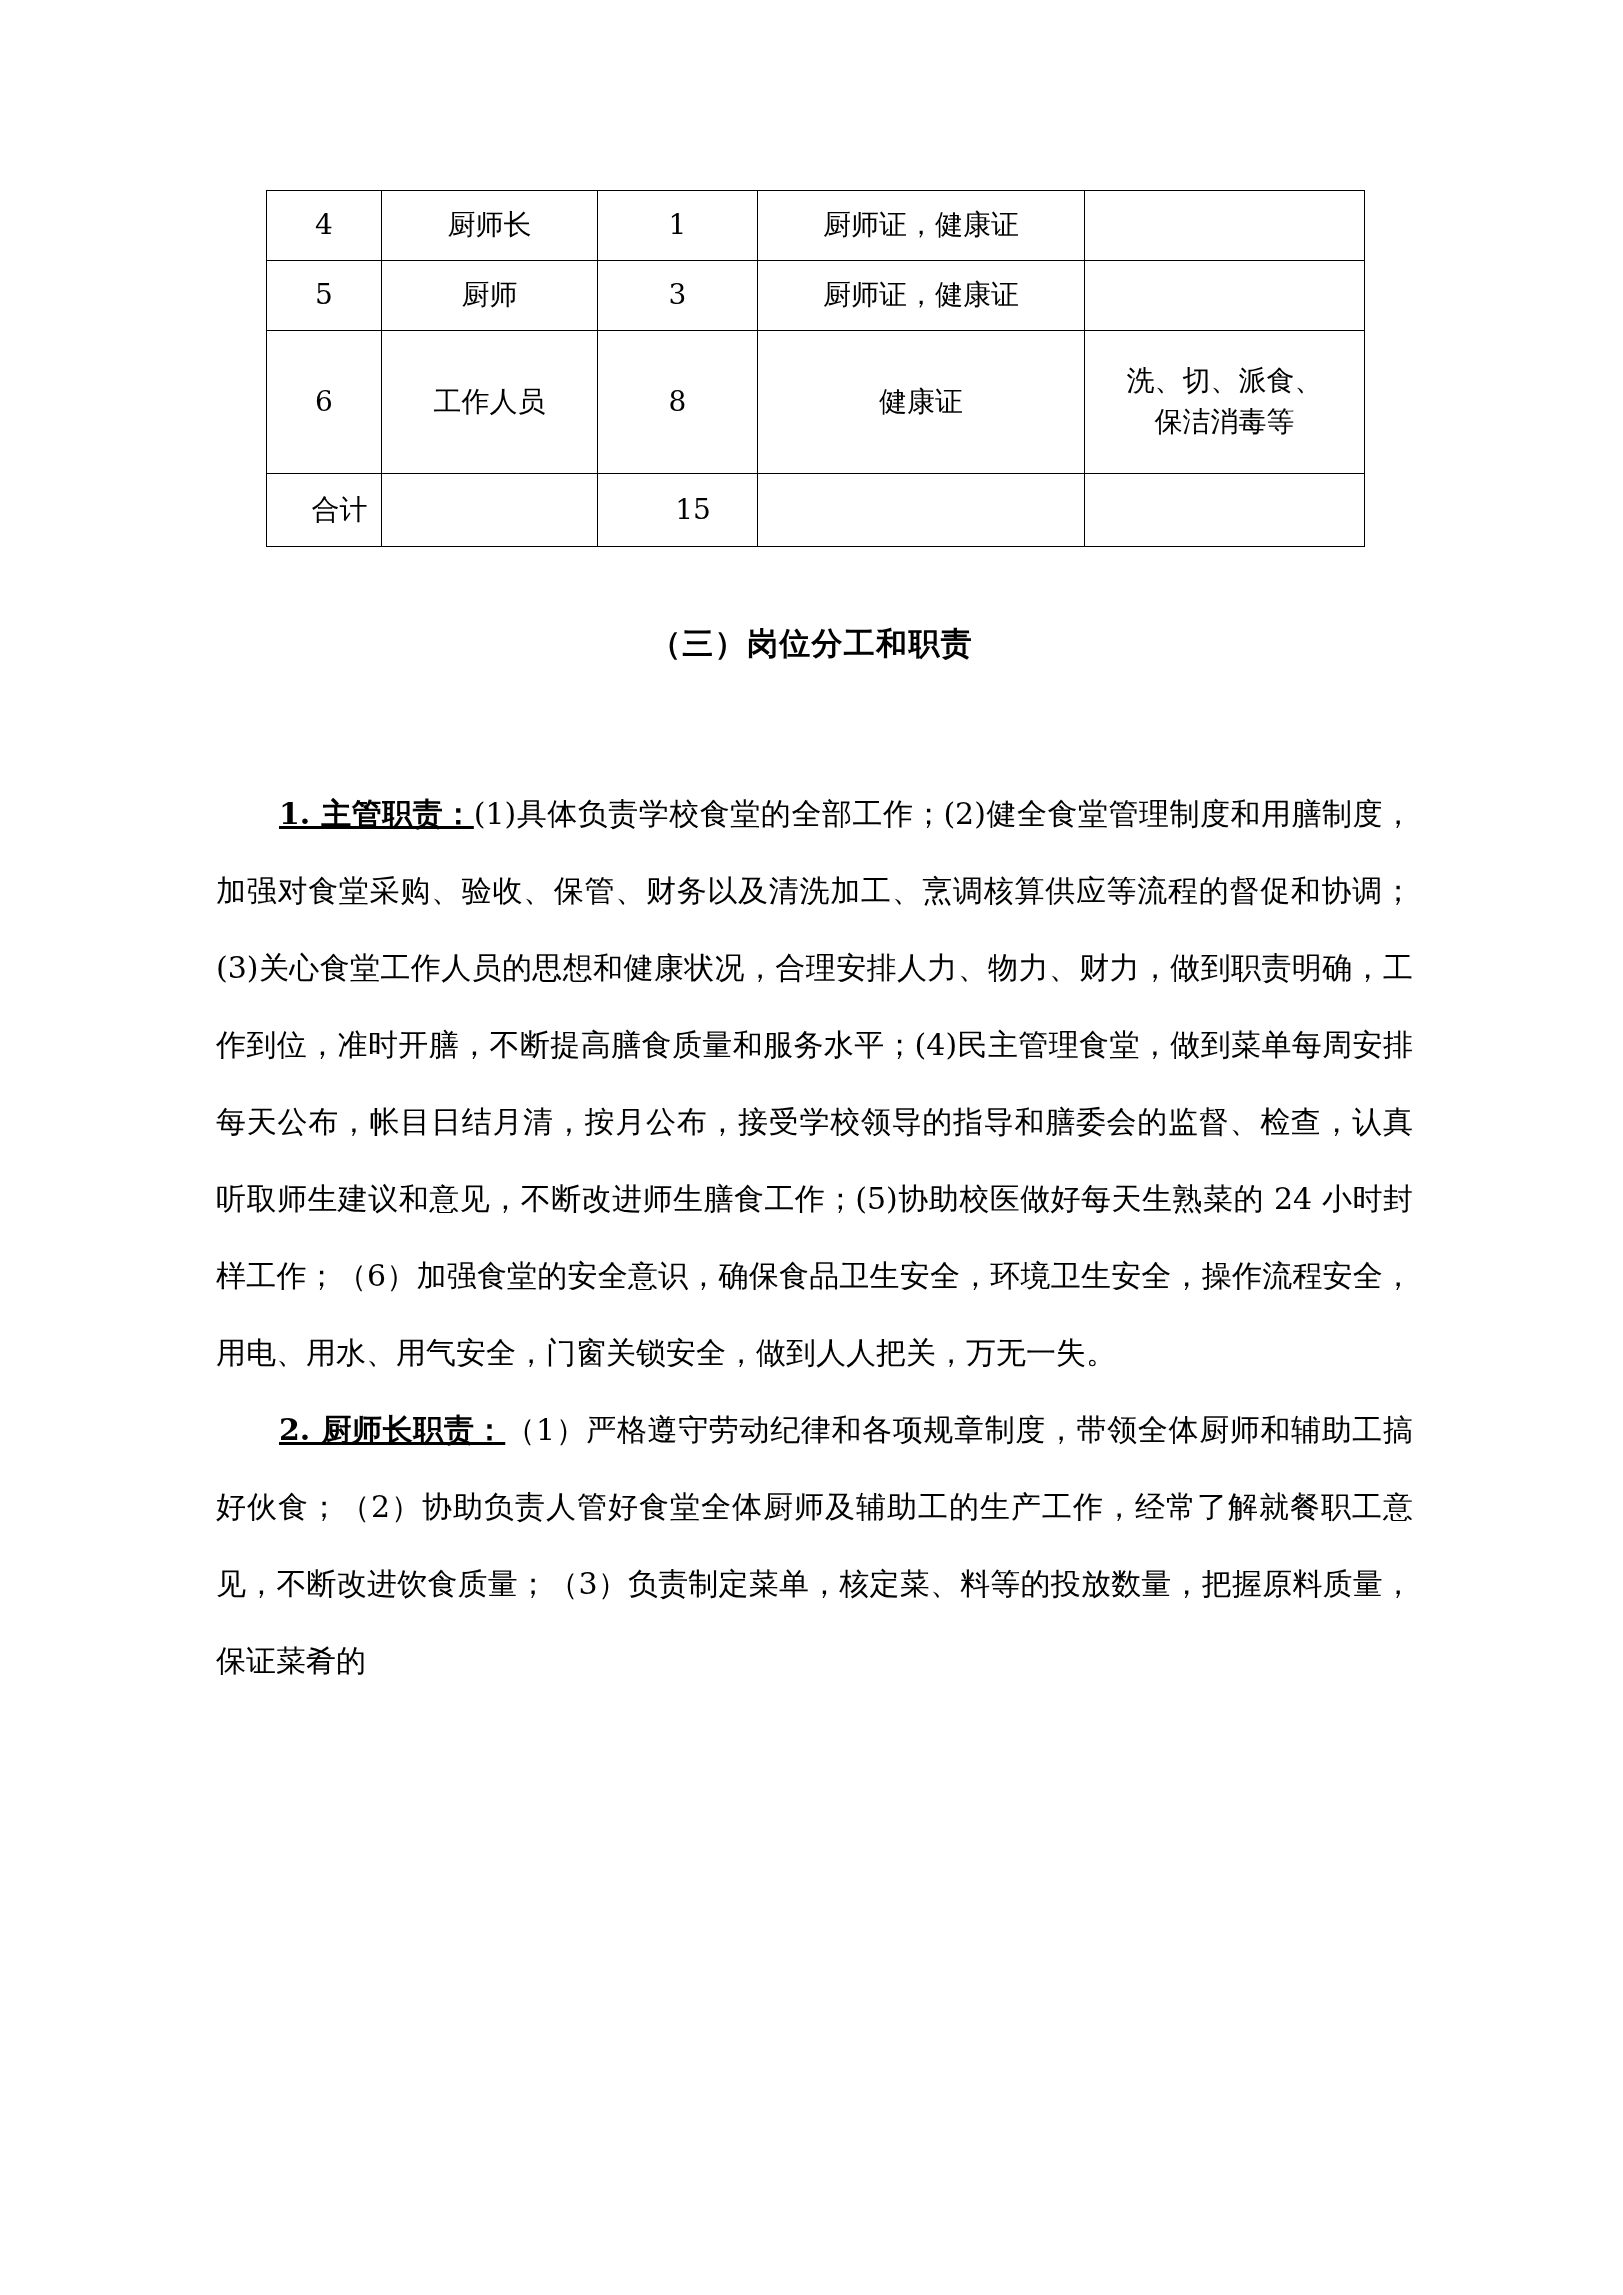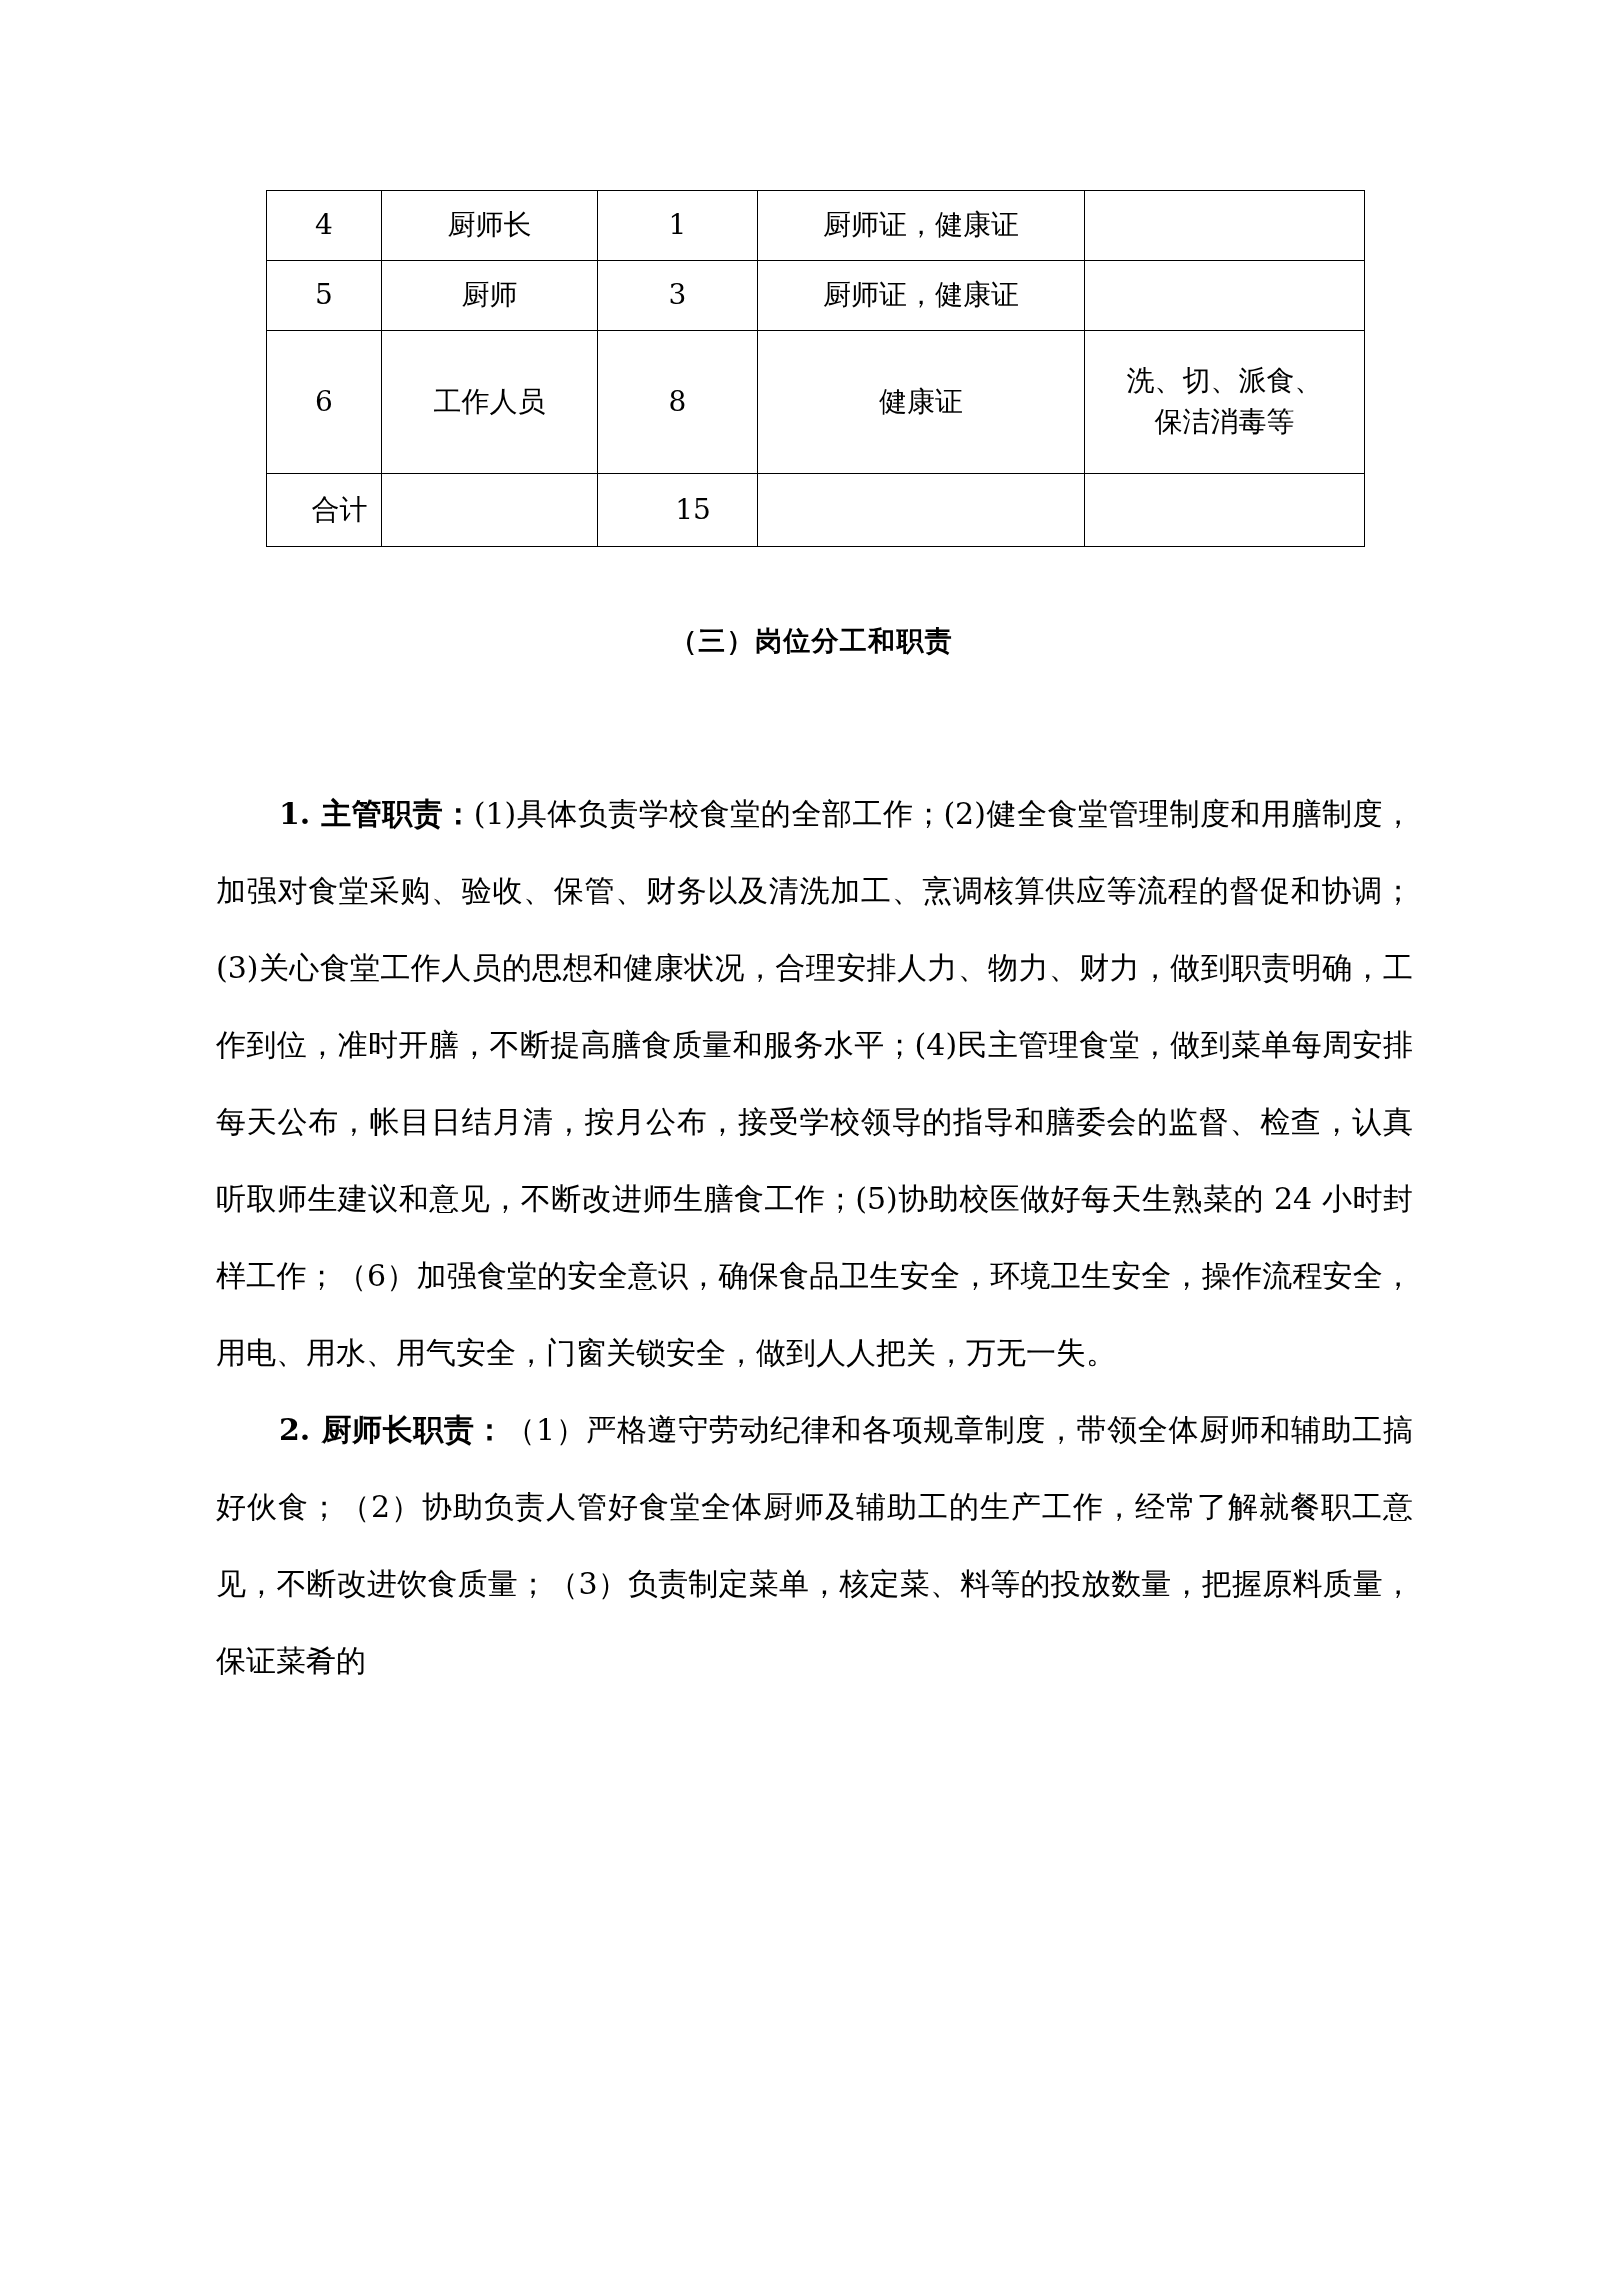--- a/index.html
+++ b/index.html
@@ -60,21 +60,21 @@
 
   
   #section-heading {
     position: absolute;
     left: 0;
     top: 623px;
     width: 1623px;
     text-align: center;
     font-family: "DejaVu Serif", "Liberation Serif", serif;
     font-weight: bold;
-    font-size: 27px;
+    font-size: 31px;
     letter-spacing: 1.3px;
   }
 
   
   #body-text {
     position: absolute;
     left: 216px;
     top: 775px;
     width: 1197px;
   }
@@ -84,20 +84,21 @@
     font-size: 30px;
     line-height: 77px;
     text-align: justify;
     text-justify: inter-character;
     text-indent: 63px;
     letter-spacing: 0px;
   }
   p.para + p.para { margin-top: 0; }
   .lead {
     font-weight: bold;
+    text-decoration: underline;
   }
 </style>
 </head>
 <body>
 
 <div id="page">
 
   <div id="staff-table-wrap">
     <table class="staff">
       <colgroup>

